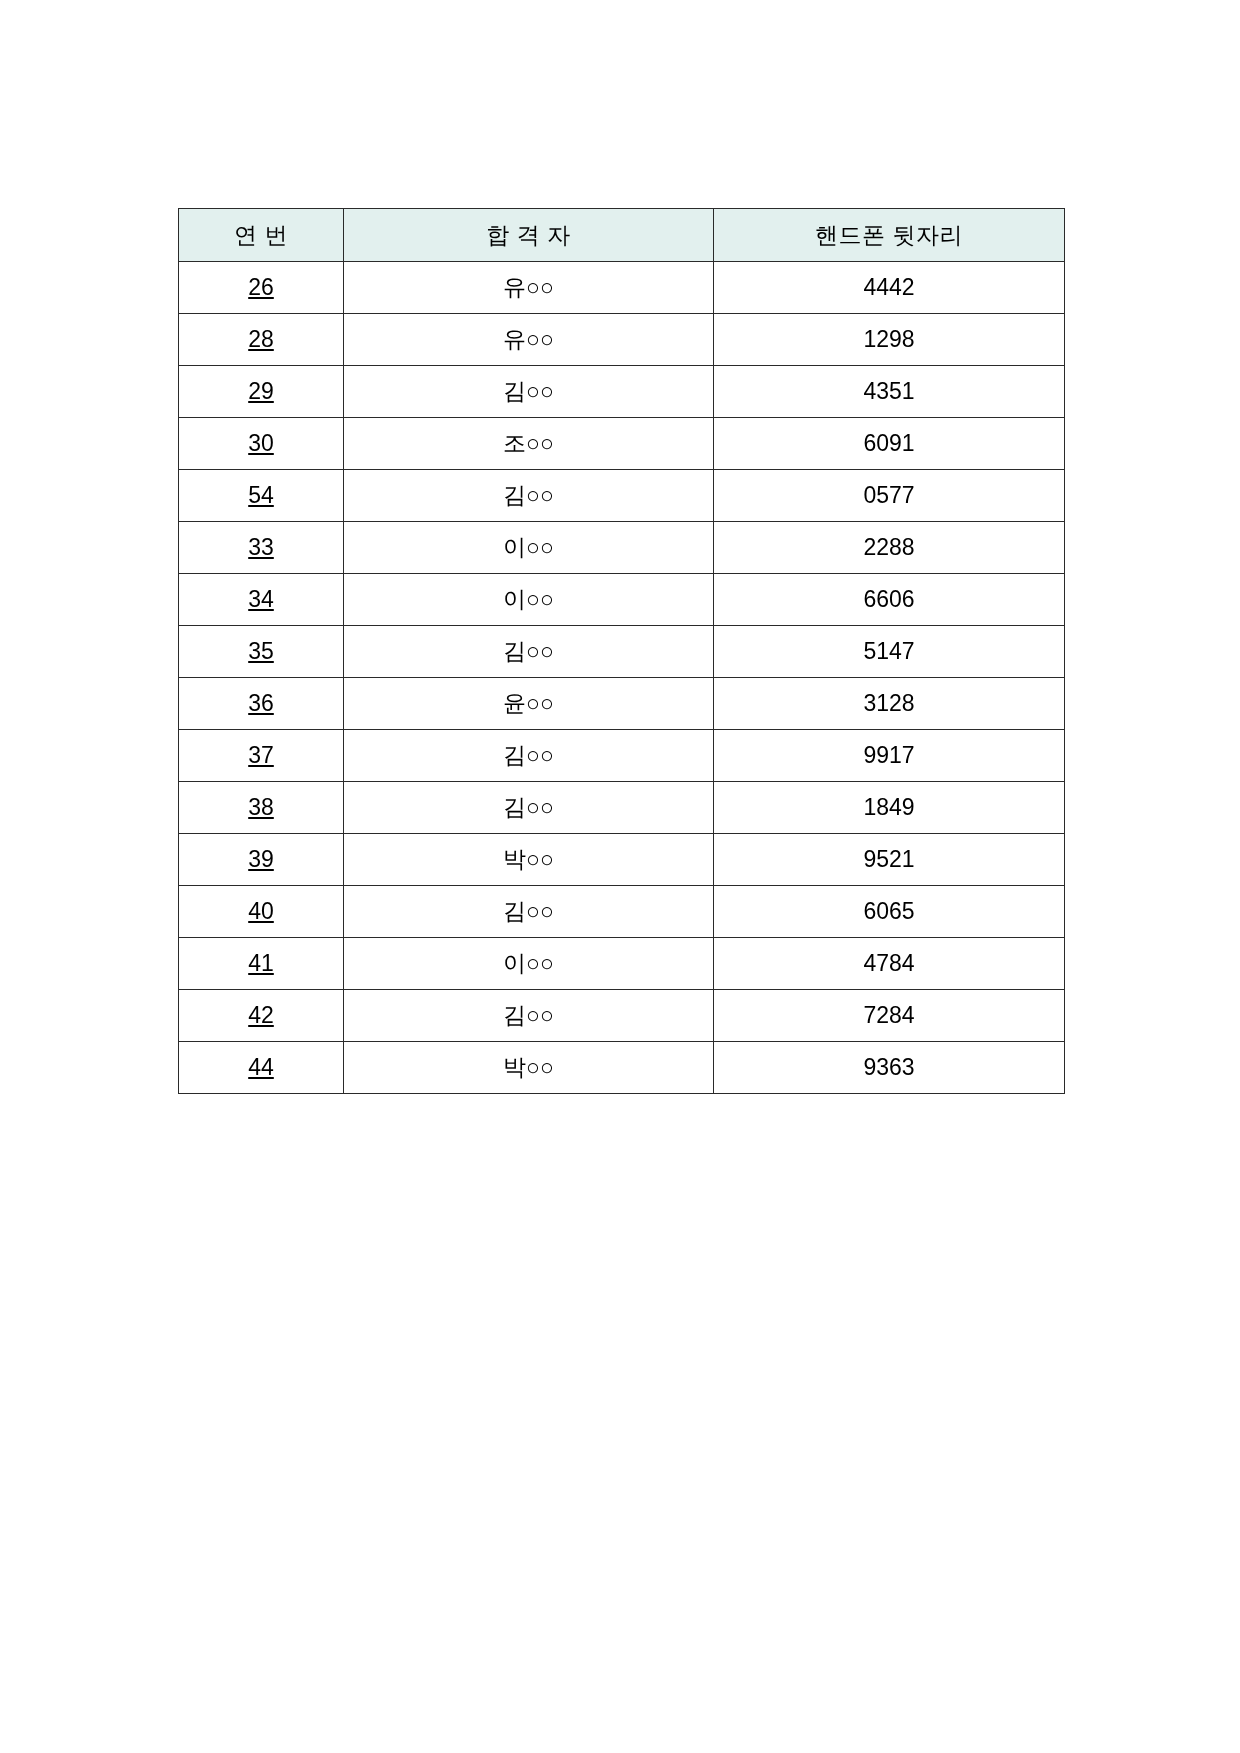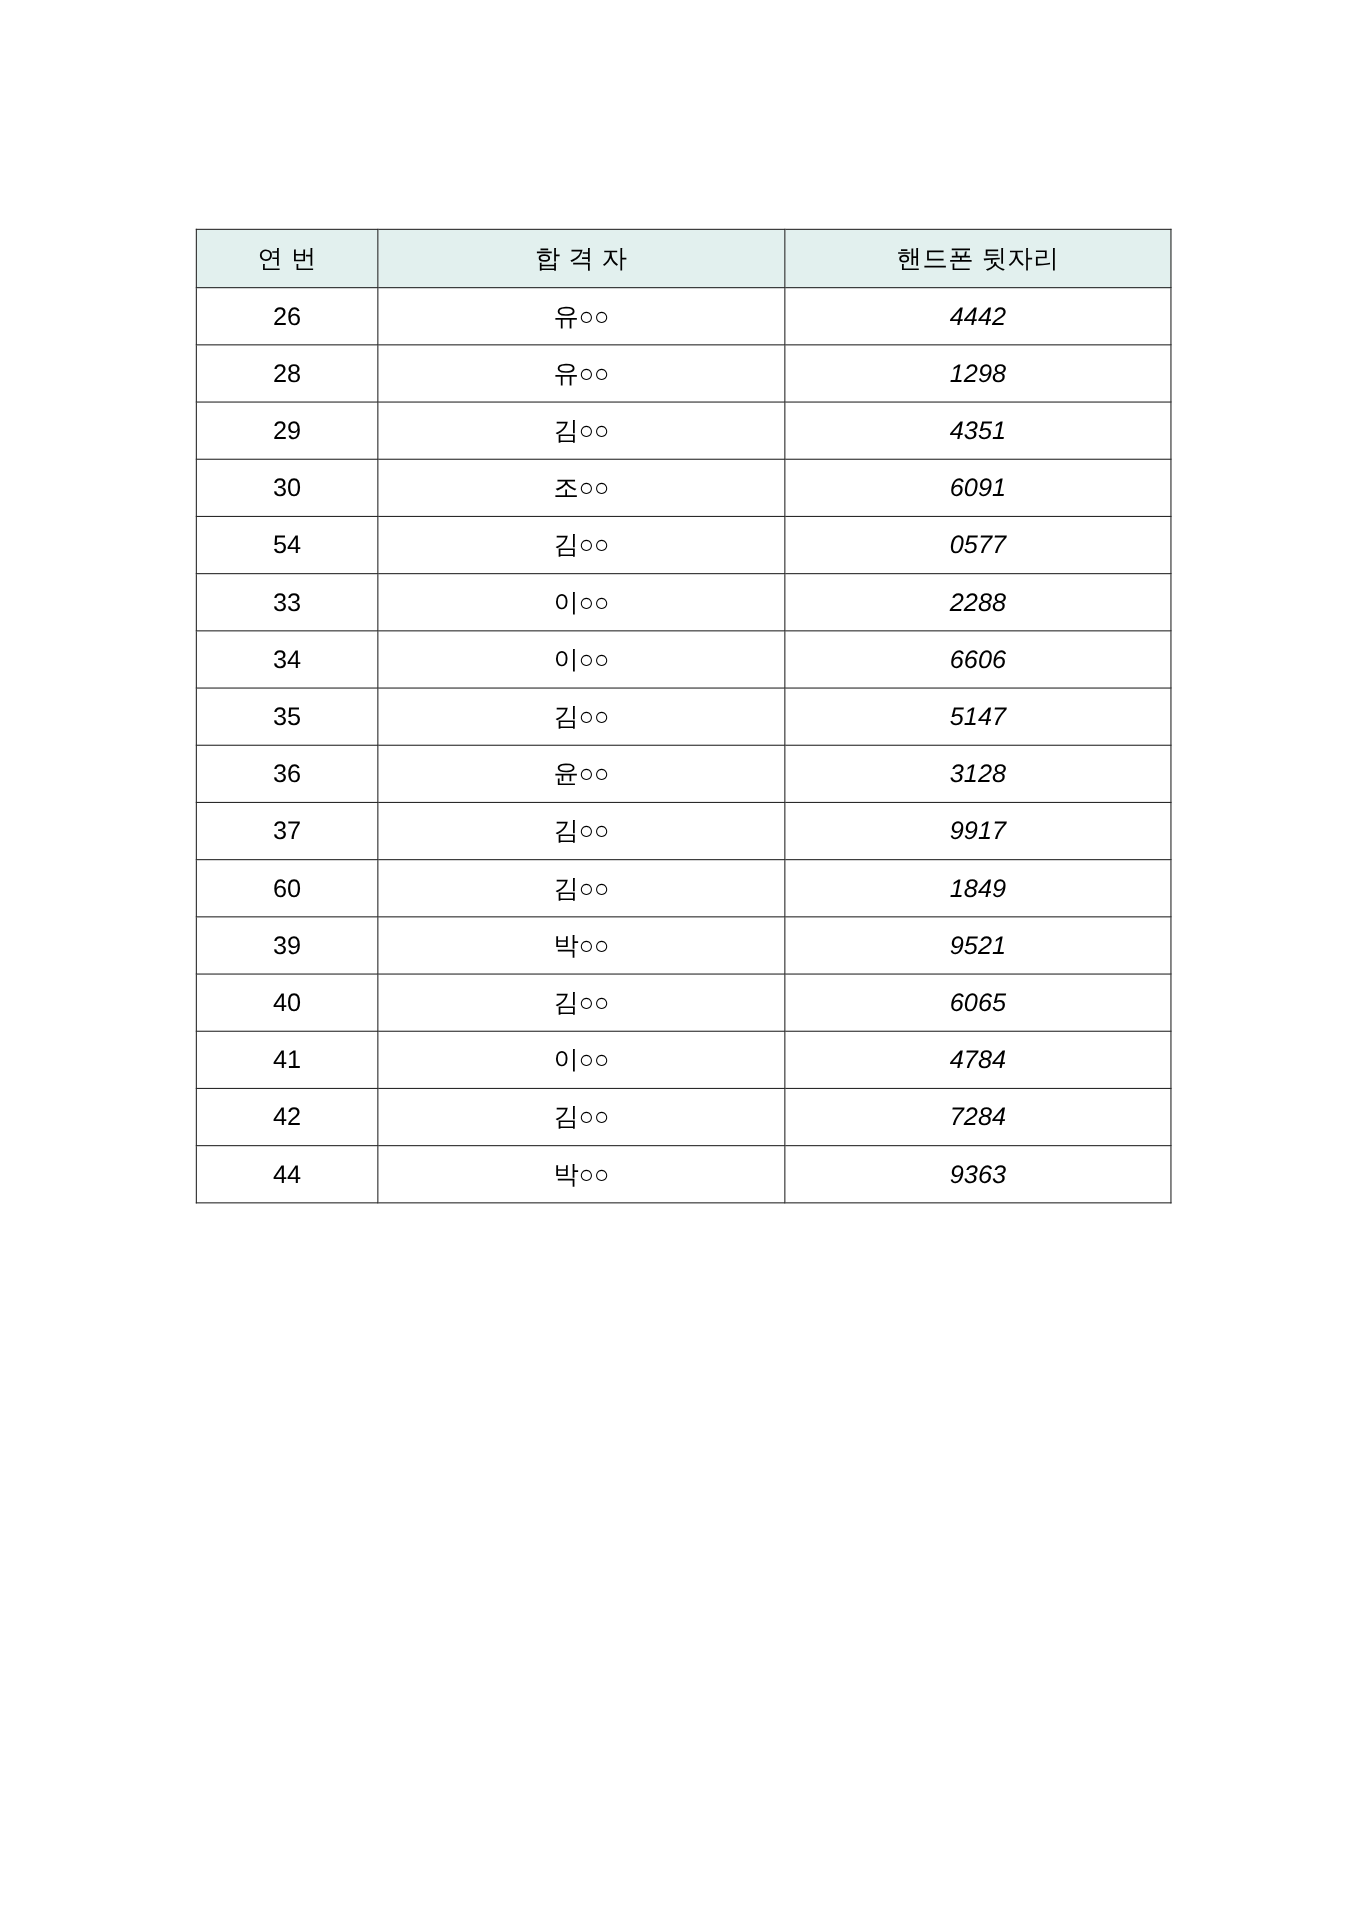--- a/index.html
+++ b/index.html
@@ -60,23 +60,23 @@
     padding-left: 6px;
     margin-top: 32px;
   }
   .hdr-name {
     letter-spacing: 6px;
     padding-left: 6px;
   }
   .hdr-phone {
     letter-spacing: 0.5px;
   }
-  td.cell-no { font-size: 22px; }
+  td.cell-no { font-size: 22px; text-decoration: underline; }
   td.cell-name { font-size: 23px; letter-spacing: 0px; }
-  td.cell-phone { font-size: 23px; font-style: italic; }
+  td.cell-phone { font-size: 23px; }
 </style>
 </head>
 <body>
 
 <div class="page">
   <div class="table-wrap">
     <table class="result-table">
       <colgroup>
         <col class="col-no">
         <col class="col-name">
@@ -134,21 +134,21 @@
           <td class="cell-no">36</td>
           <td class="cell-name">윤○○</td>
           <td class="cell-phone">3128</td>
         </tr>
         <tr>
           <td class="cell-no">37</td>
           <td class="cell-name">김○○</td>
           <td class="cell-phone">9917</td>
         </tr>
         <tr>
-          <td class="cell-no">60</td>
+          <td class="cell-no">38</td>
           <td class="cell-name">김○○</td>
           <td class="cell-phone">1849</td>
         </tr>
         <tr>
           <td class="cell-no">39</td>
           <td class="cell-name">박○○</td>
           <td class="cell-phone">9521</td>
         </tr>
         <tr>
           <td class="cell-no">40</td>

